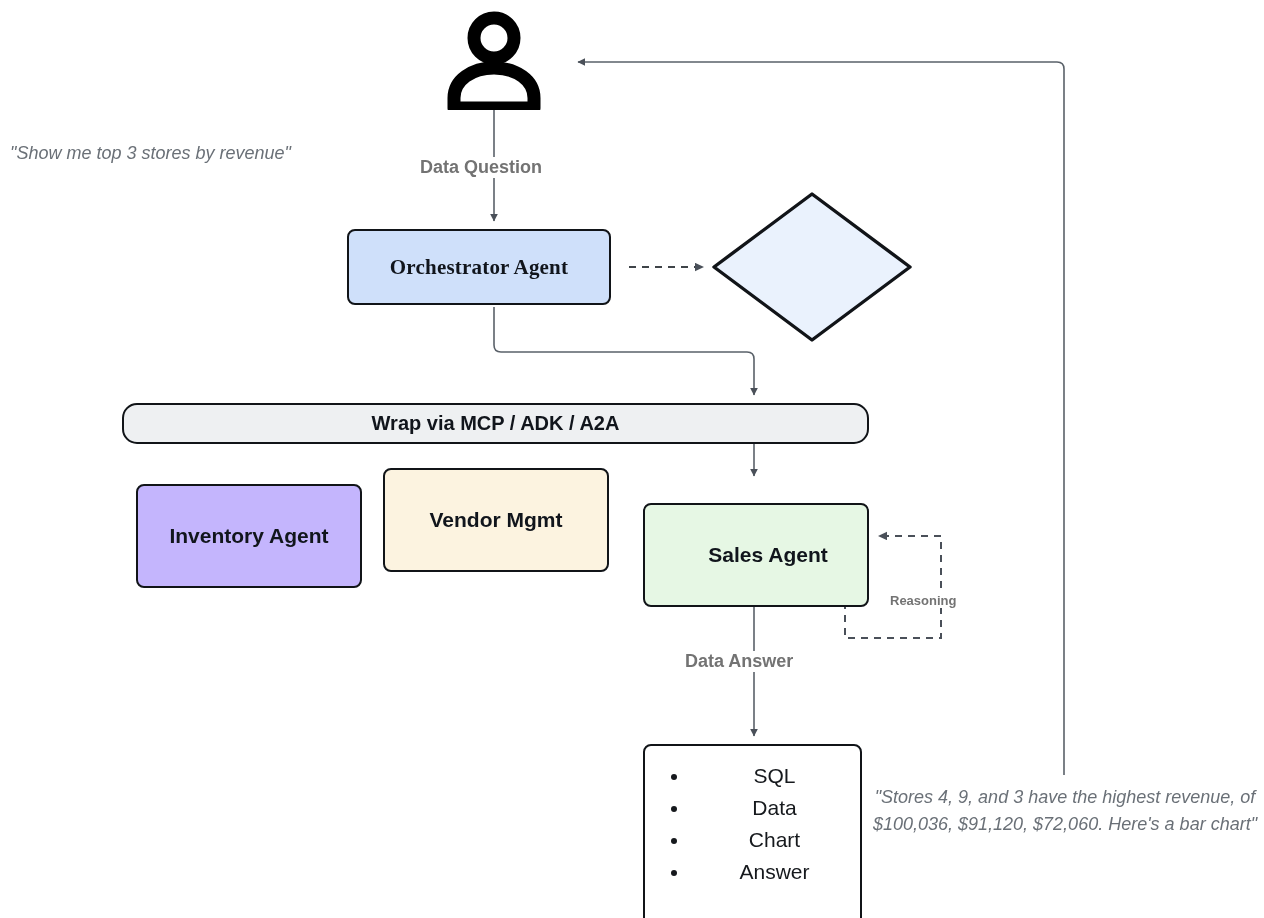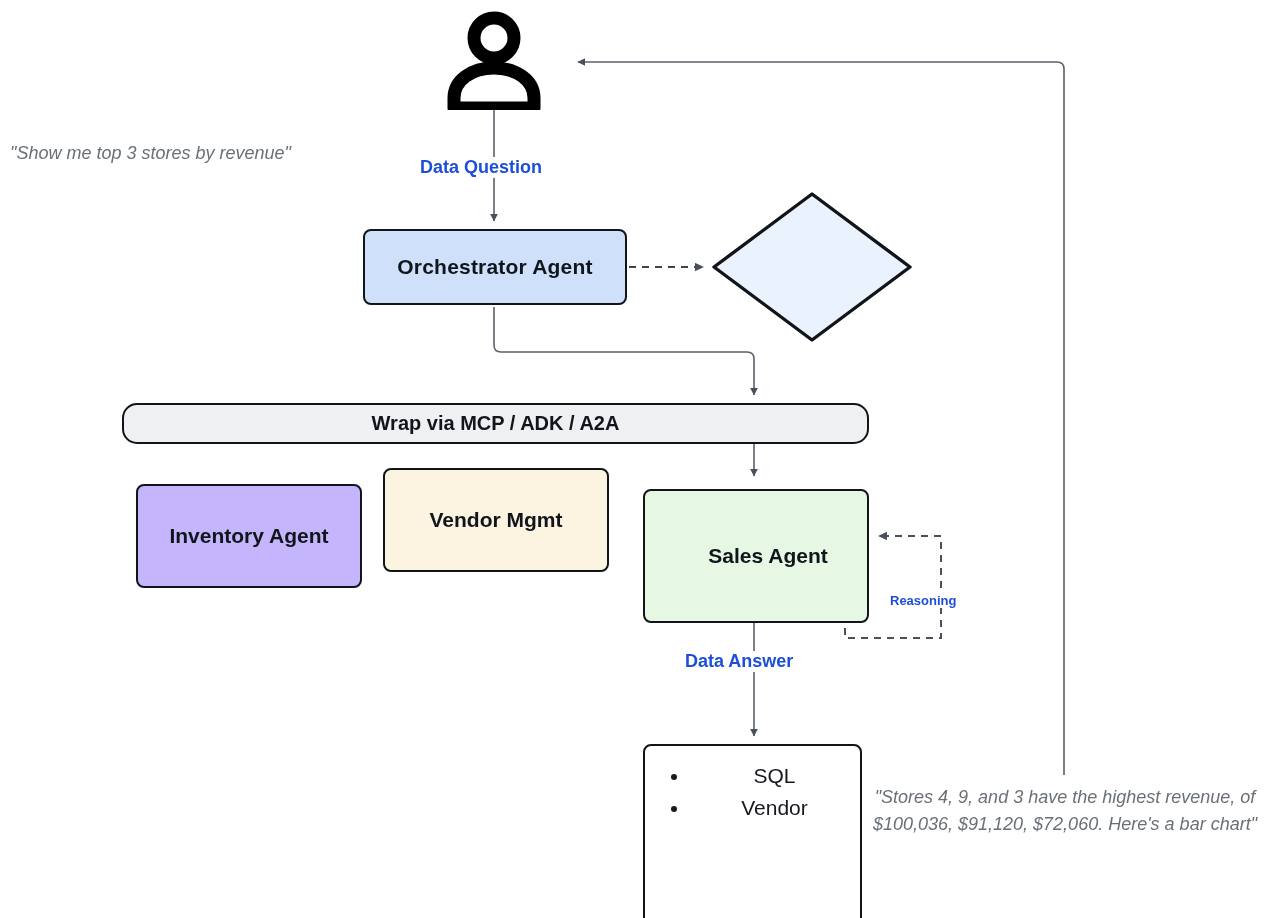--- a/index.html
+++ b/index.html
@@ -33,49 +33,50 @@
     display: flex;
     align-items: center;
     justify-content: center;
     text-align: center;
     color: #11151c;
     font-weight: bold;
     border: 2px solid #111418;
     border-radius: 8px;
   }
   .node-orchestrator {
-    left: 363px;
+    left: 347px;
     top: 229px;
     width: 264px;
     height: 76px;
     background: #cfe0fa;
     font-size: 21px;
     letter-spacing: .2px;
+    font-family: Liberation Serif, serif;
   }
   .node-inventory {
     left: 136px;
     top: 484px;
     width: 226px;
     height: 104px;
     background: #c4b5fd;
     font-size: 21px;
   }
   .node-vendor {
     left: 383px;
     top: 468px;
     width: 226px;
     height: 104px;
     background: #fcf3e0;
     font-size: 21px;
   }
   .node-sales {
     left: 643px;
-    top: 489px;
+    top: 503px;
     width: 226px;
-    height: 134px;
+    height: 104px;
     background: #e6f7e4;
     font-size: 21px;
     padding-left: 24px;
   }
   .node-wrap {
     left: 122px;
     top: 403px;
     width: 747px;
     height: 41px;
     background: #eef0f2;
@@ -130,21 +131,21 @@
   }
   .diamond-sub {
     font-size: 15px;
     font-weight: normal;
     color: #3f4449;
   }
   .edge-label {
     position: absolute;
     font-size: 18px;
     font-weight: bold;
-    color: #1d4ed8;
+    color: #737373;
     white-space: nowrap;
     background: #ffffff;
     padding: 0 6px;
   }
   .lbl-data-question { left: 414px; top: 157px; }
   .lbl-data-answer   { left: 679px; top: 635px; margin-top: 16px; }
   .lbl-reasoning     { left: 884px; top: 593px; font-size: 13px; }
   .quote {
     position: absolute;
     font-style: italic;
@@ -223,19 +224,21 @@
 
   <div class="node node-sales">Sales Agent</div>
 
   <div class="edge-label lbl-reasoning">Reasoning</div>
 
   <div class="edge-label lbl-data-answer">Data Answer</div>
 
   <div class="node node-output">
     <ul class="output-list">
       <li>SQL</li>
-      <li>Vendor</li>
+      <li>Data</li>
+      <li>Chart</li>
+      <li>Answer</li>
     </ul>
   </div>
 
   <div class="quote quote-answer">"Stores 4, 9, and 3 have the highest revenue, of $100,036, $91,120, $72,060. Here's a bar chart"</div>
 
 </div>
 
 </body></html>

